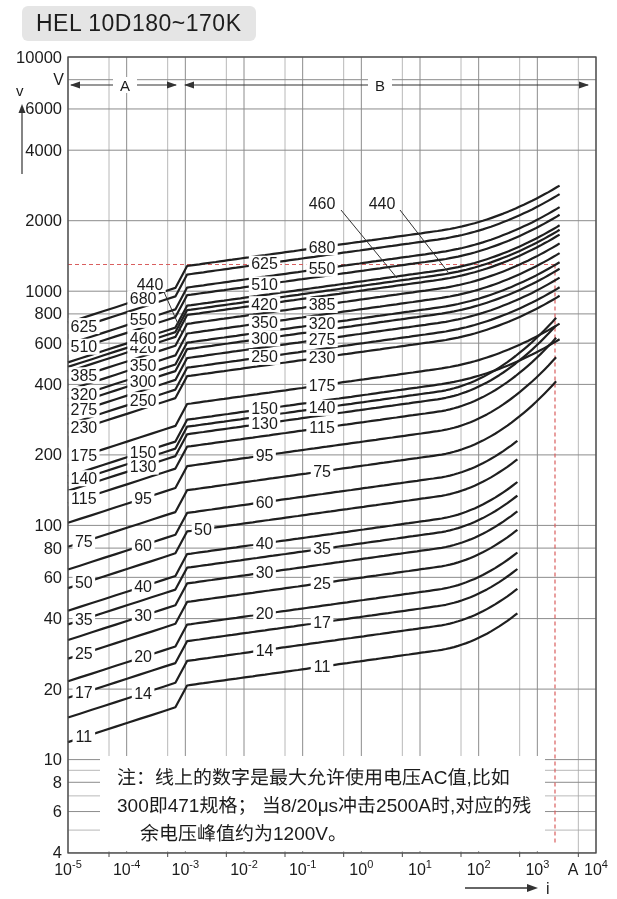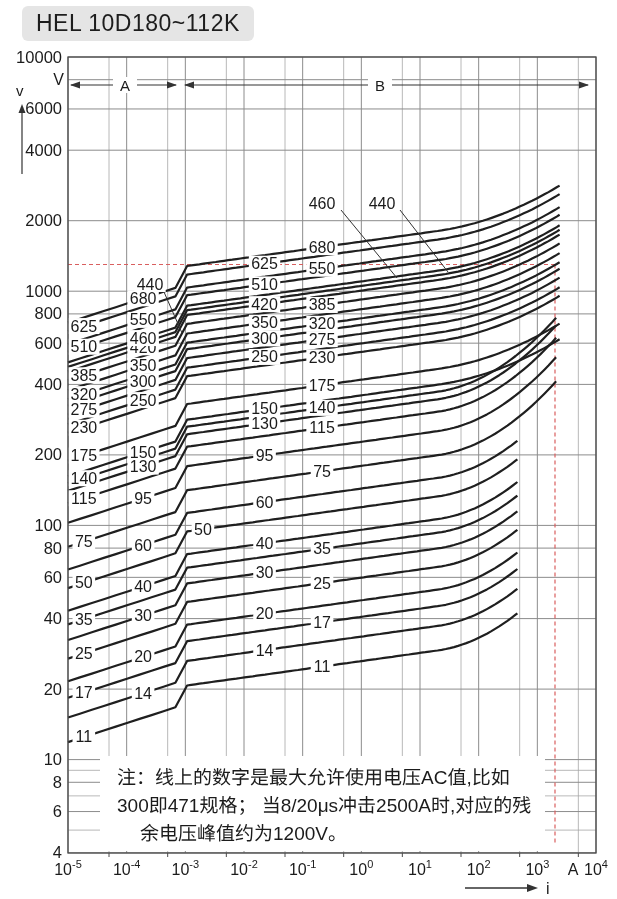--- a/index.html
+++ b/index.html
@@ -8,21 +8,21 @@
   #title-badge{position:absolute;left:22px;top:6px;background:#e5e5e5;border-radius:6px;
         padding:4px 14px;font-size:23px;font-weight:500;color:#1d1d1d;letter-spacing:.5px;}
   svg{position:absolute;left:0;top:0;}
   text{font-family:"Liberation Sans",sans-serif;fill:#1b1b1b;}
   .note-text{font-size:19px;}
 </style>
 </head>
 <body>
 
 <div id="page">
-  <div id="title-badge">HEL 10D180~112K</div>
+  <div id="title-badge">HEL 10D180~170K</div>
 
   <svg width="617" height="899" viewBox="0 0 617 899">
 
     <g id="g-grid">
         <line x1="68" y1="57" x2="68" y2="853" stroke="#8c8c8c" stroke-width="1"></line>
         <line x1="109.00647324438121" y1="57" x2="109.00647324438121" y2="853" stroke="#a6a6a6" stroke-width="0.8"></line>
         <line x1="126.667" y1="57" x2="126.667" y2="853" stroke="#8c8c8c" stroke-width="1"></line>
         <line x1="167.67347324438123" y1="57" x2="167.67347324438123" y2="853" stroke="#a6a6a6" stroke-width="0.8"></line>
         <line x1="185.334" y1="57" x2="185.334" y2="853" stroke="#8c8c8c" stroke-width="1"></line>
         <line x1="226.34047324438123" y1="57" x2="226.34047324438123" y2="853" stroke="#a6a6a6" stroke-width="0.8"></line>

